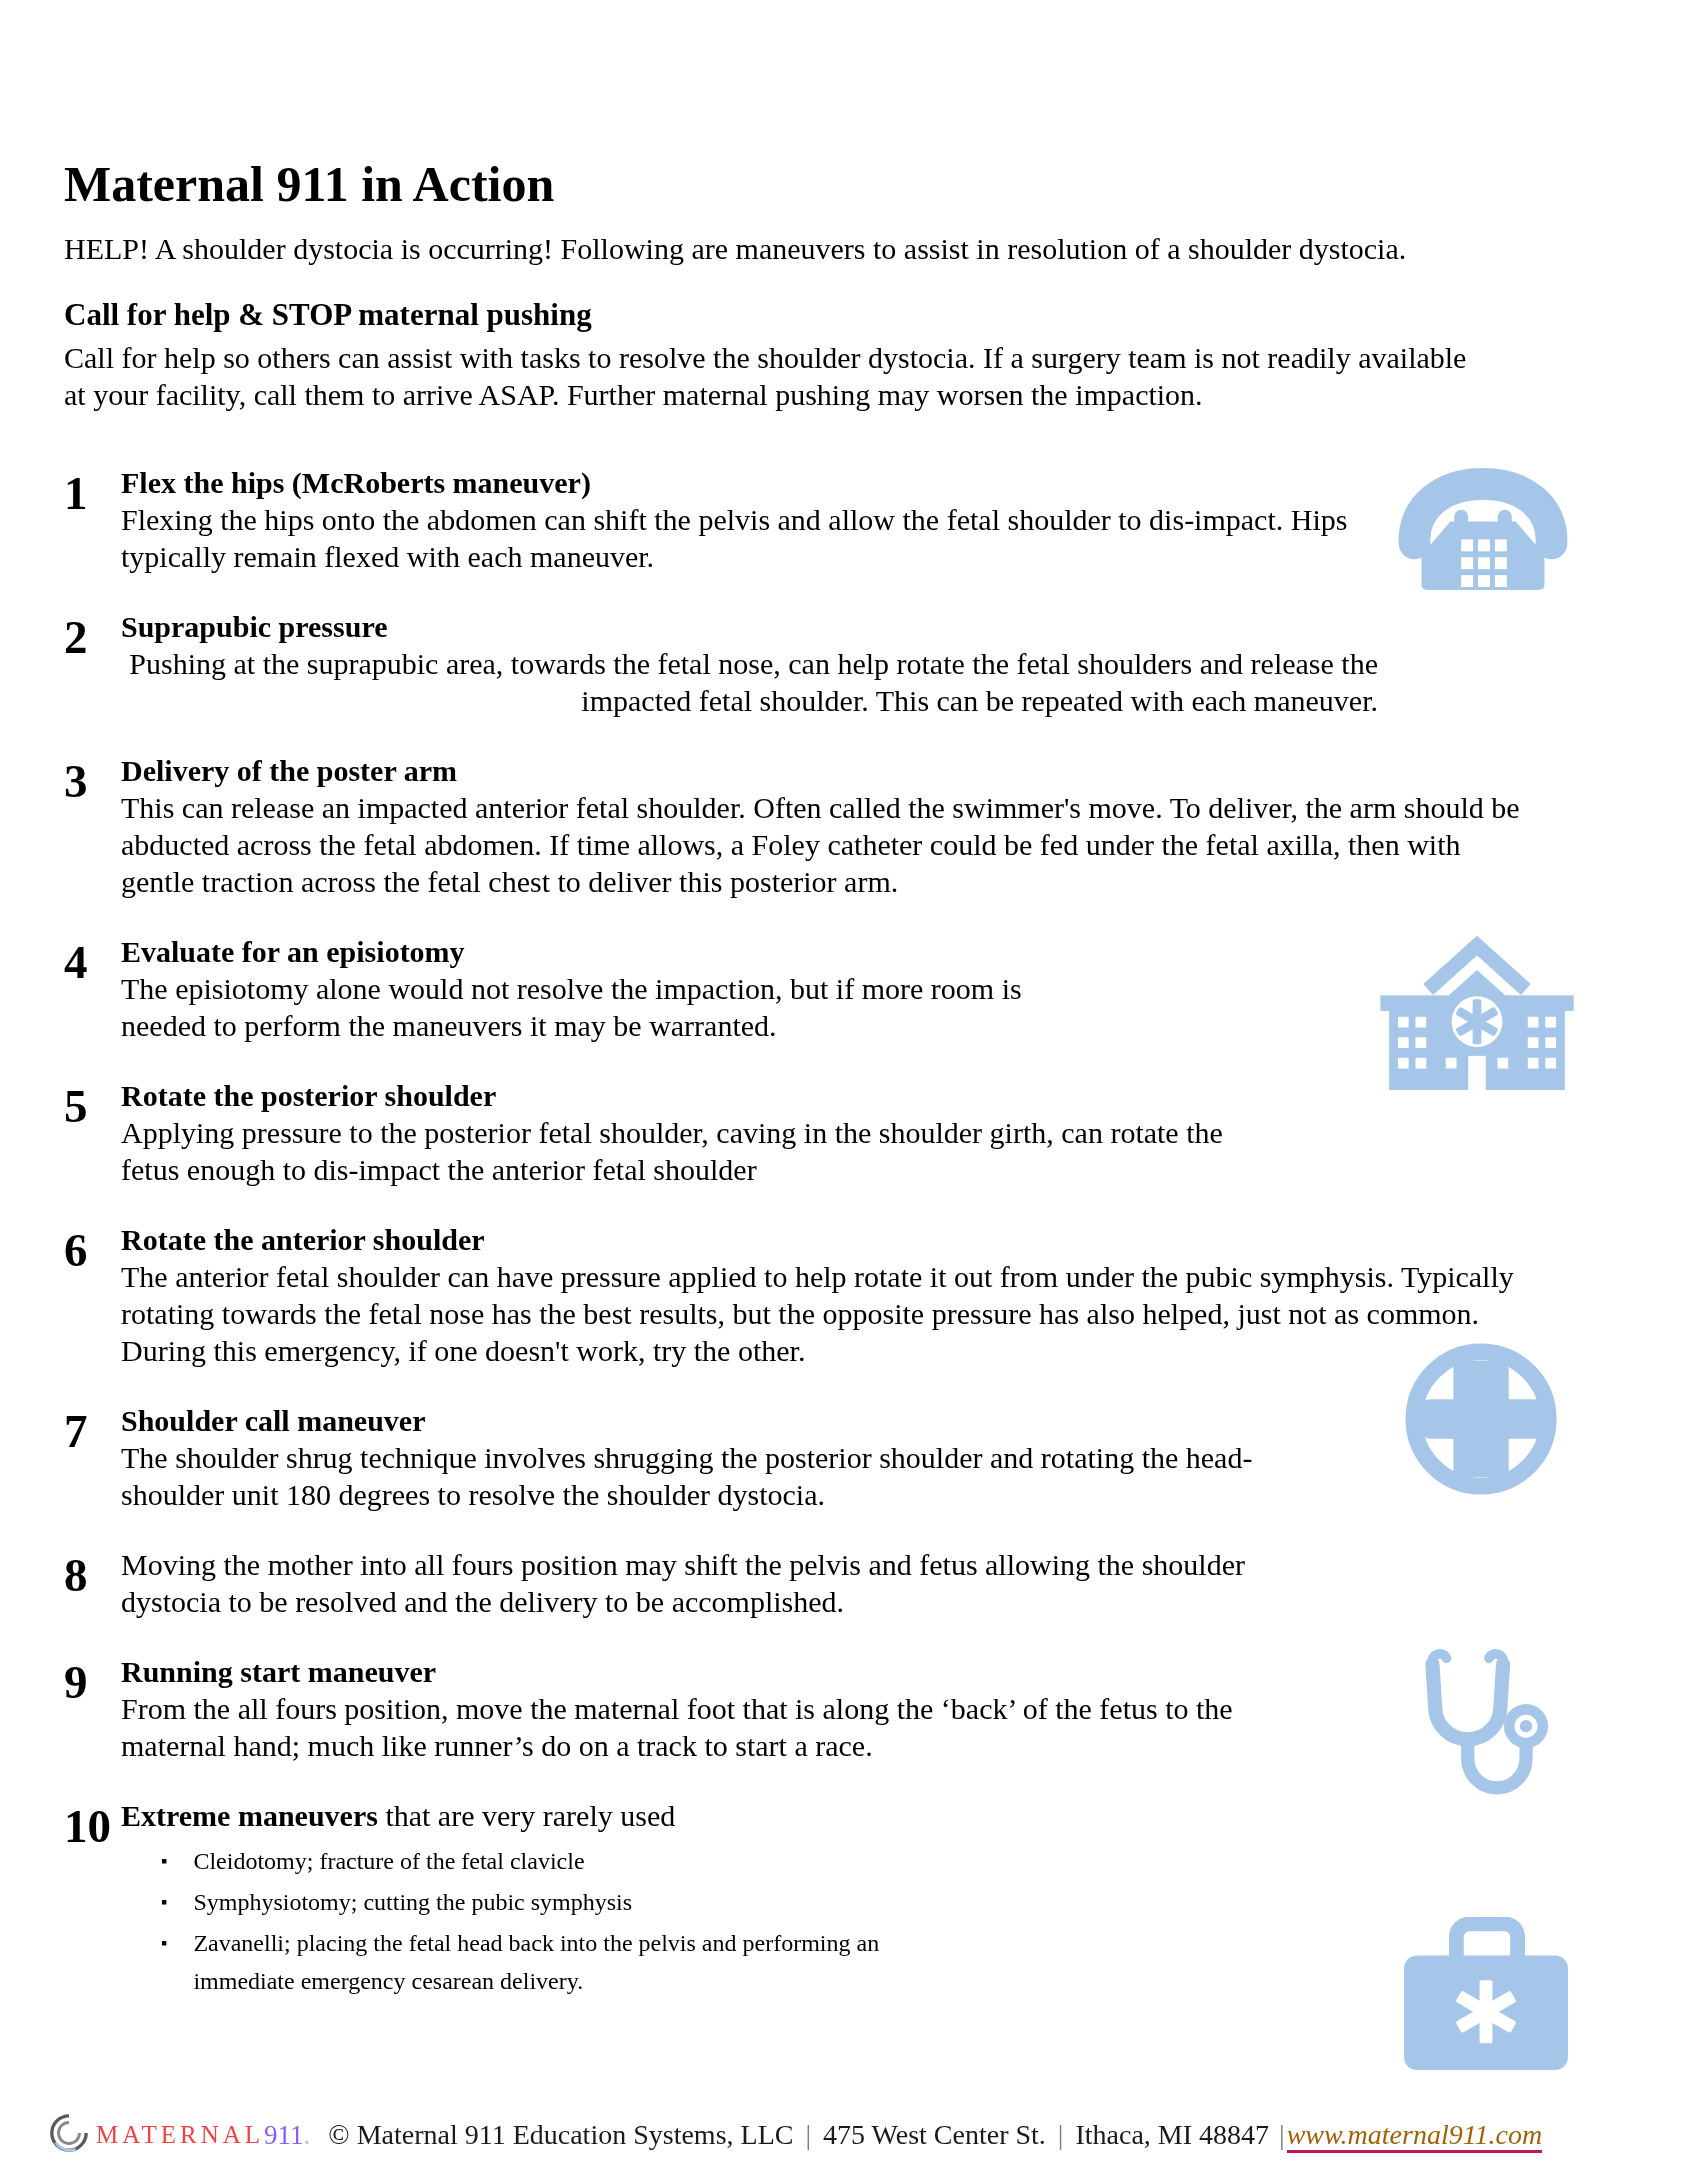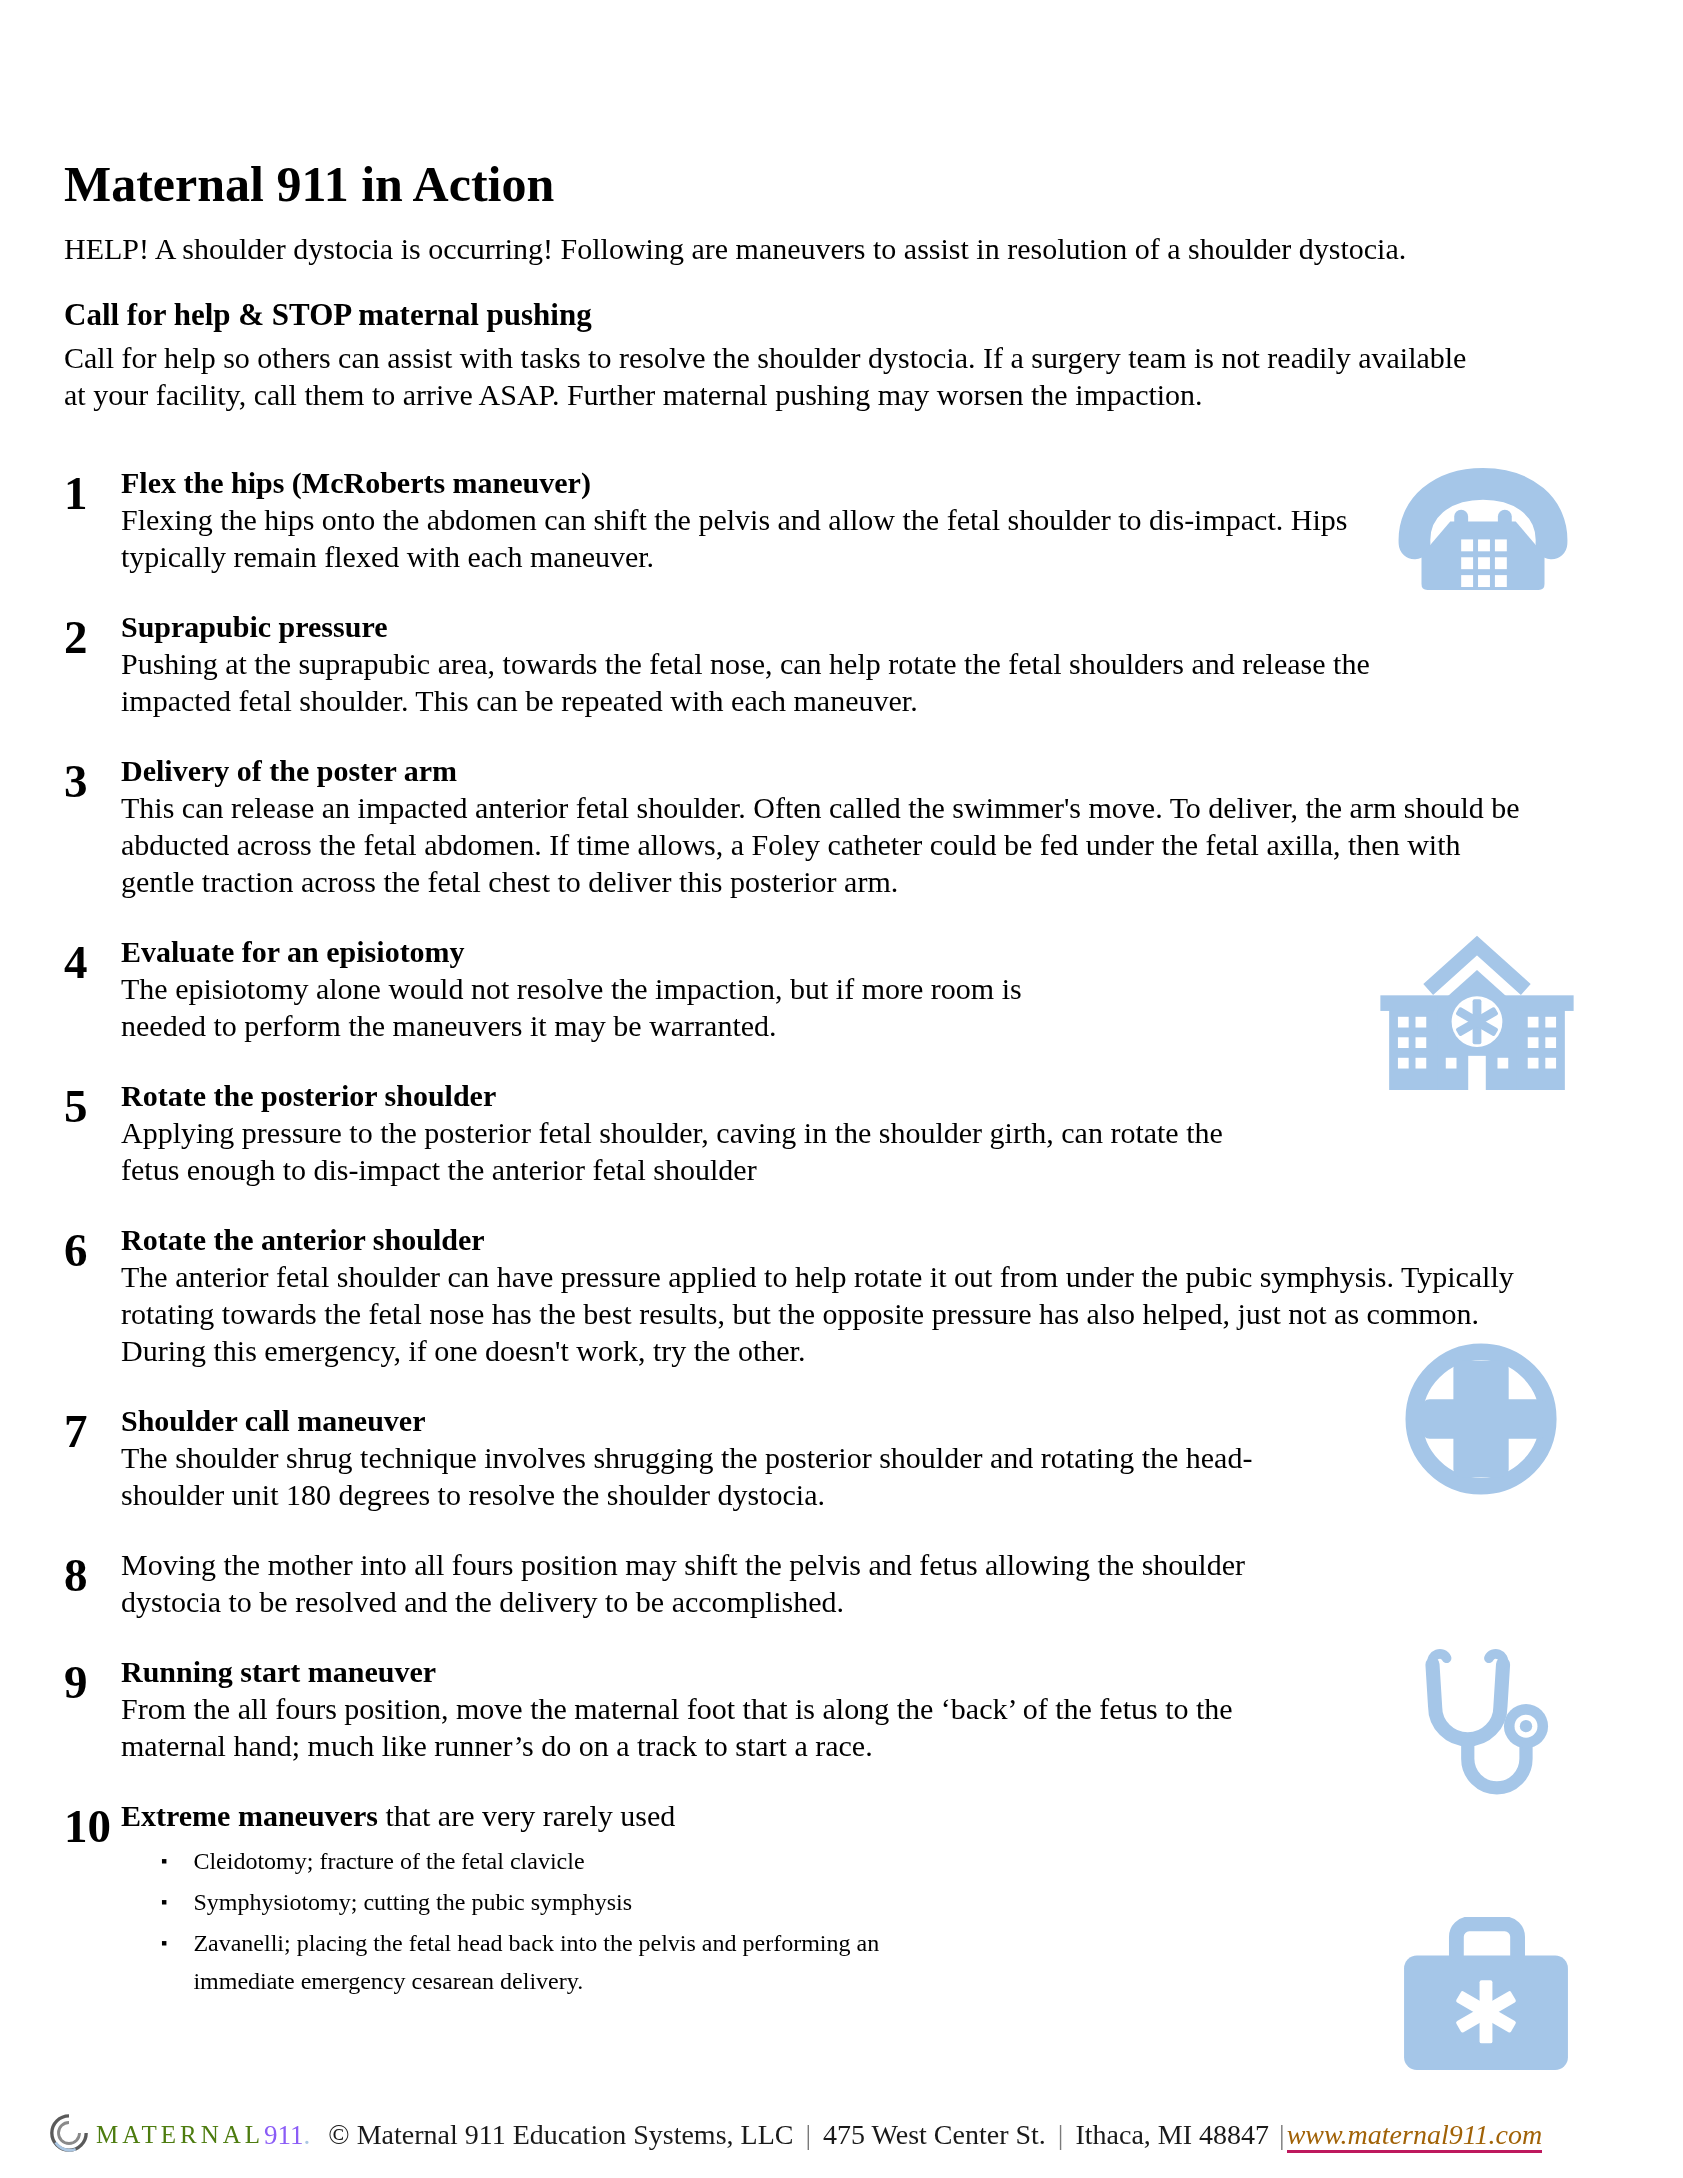--- a/index.html
+++ b/index.html
@@ -20,21 +20,21 @@
   .sec-body{font-size:30px;line-height:37px;margin:0;max-width:1416px;}
   .items{margin-top:51px;}
   .item{display:flex;margin-bottom:33px;}
   .num{flex:none;width:57px;font-size:47px;font-weight:bold;line-height:1;padding-top:6px;}
   .ibody{flex:1;}
   .ititle{font-size:30px;font-weight:bold;line-height:37px;}
   .ititle .title-rest{font-weight:normal;}
   .mbody{font-size:30px;line-height:37px;}
   
   .m0 .mbody{max-width:1297px;}
-  .m1 .mbody{max-width:1257px;}
+  .m1 .mbody{max-width:1257px;text-align:right;}
   .m2 .mbody{max-width:1406px;}
   .m3 .mbody{max-width:950px;}
   .m4 .mbody{max-width:1158px;}
   .m5 .mbody{max-width:1396px;}
   .m6 .mbody{max-width:1168px;}
   .m7 .mbody{max-width:1129px;}
   .m8 .mbody{max-width:1129px;}
   .m9{margin-top:14px;}
   .blist{margin-top:8px;}
   .bitem{display:flex;font-size:24px;line-height:38px;max-width:812px;padding-left:40px;margin-bottom:3px;}
@@ -42,21 +42,21 @@
   
   .icon{position:absolute;}
   .phone{left:1398px;top:424px;}
   .hospital{left:1379px;top:887px;}
   .cross{left:1402px;top:1301px;}
   .steth{left:1406px;top:1600px;}
   .kit{left:1399px;top:1877px;}
   
   .footer{position:absolute;left:48px;top:2071px;width:1604px;display:flex;align-items:center;}
   .logo{display:flex;align-items:center;flex:none;margin-right:18px;}
-  .logo-maternal{font-size:25px;letter-spacing:4px;color:#4d7c0f;margin-left:6px;}
+  .logo-maternal{font-size:25px;letter-spacing:4px;color:#ef4444;margin-left:6px;}
   .logo-911{font-size:27px;color:#8b5cf6;text-align:right;}
   .logo-dot{font-size:27px;color:#aac6e2;}
   .foot-text{font-size:28px;color:#1a1a1a;white-space:nowrap;}
   .foot-sep{color:#7a7a7a;padding:0 12px;}
   .foot-sep.tight{padding:0 2px 0 10px;}
   .foot-link{color:#a16207;text-decoration:none;border-bottom:3px solid #be185d;cursor:pointer;font-style:italic;}
 </style>
 </head>
 <body>
 

